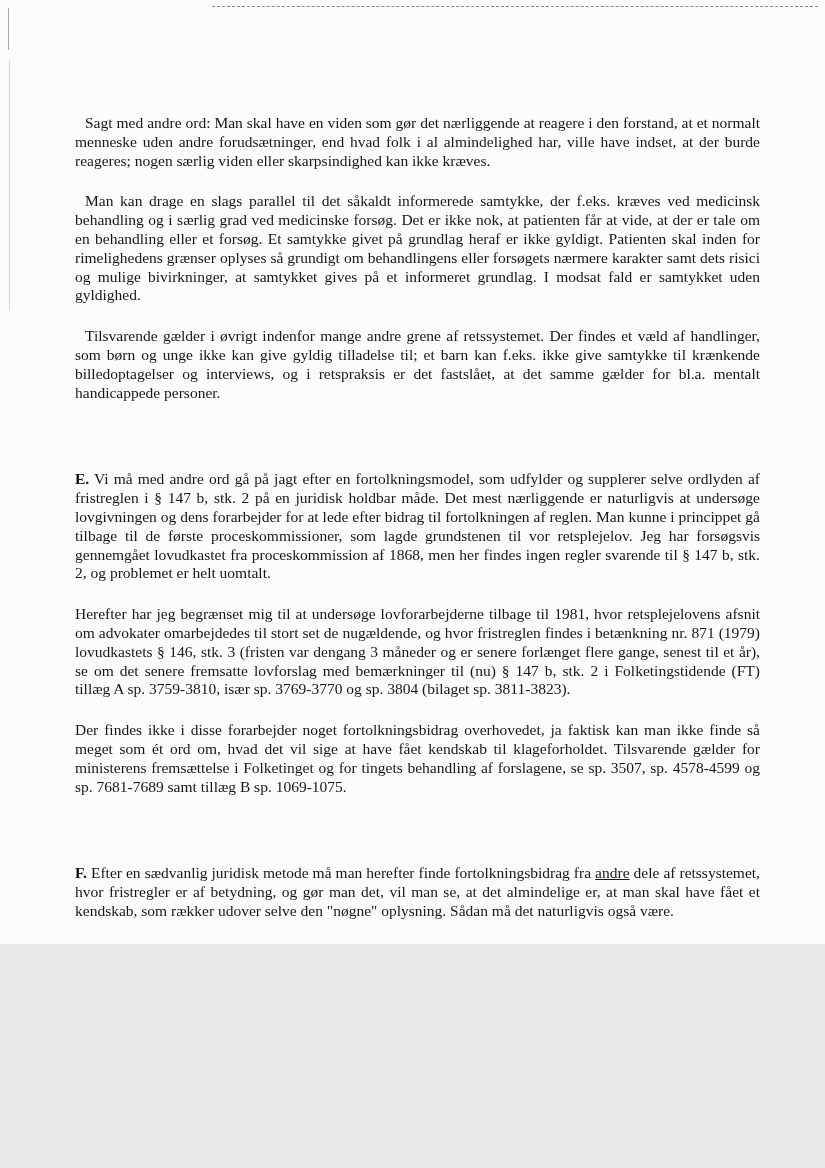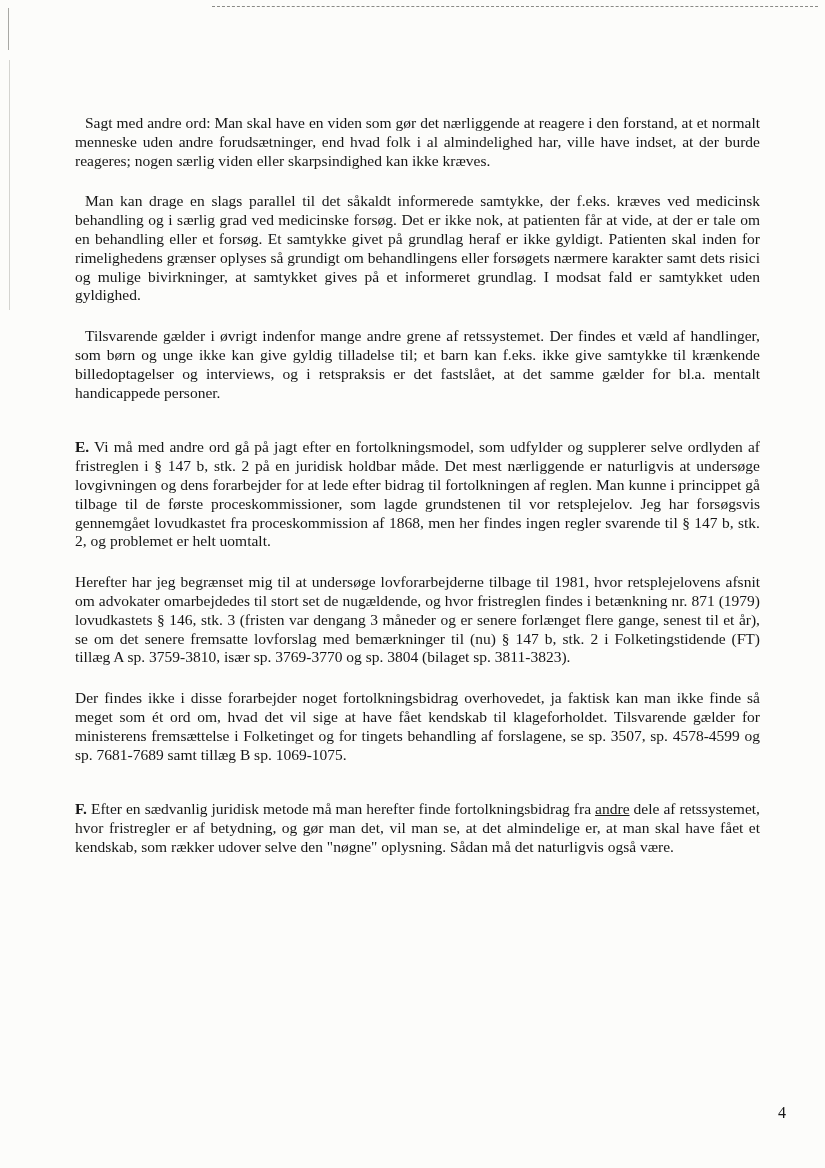--- a/index.html
+++ b/index.html
@@ -3,21 +3,21 @@
 <meta charset="utf-8">
 <style>
   html, body {
     margin: 0;
     padding: 0;
     background: #e9e9e7;
   }
   .page {
     position: relative;
     width: 825px;
-    height: 1168px;
+    height: 944px;
     background: #fcfcfa;
     overflow: hidden;
     box-sizing: border-box;
     color: #1c1c1c;
   }
   .scan-line-top {
     position: absolute;
     top: 6px;
     left: 212px;
     width: 606px;
@@ -51,21 +51,21 @@
     text-align: justify;
     color: #161616;
   }
   .text-block p {
     margin: 0 0 22px 0;
   }
   .text-block p.indent {
     text-indent: 10px;
   }
   .text-block p.section-start {
-    margin-top: 36px;
+    margin-top: 68px;
   }
   .bold {
     font-weight: 700;
   }
   .underline {
     text-decoration: underline;
     font-family: Liberation Serif, serif;
   }
   .page-number {
     position: absolute;

